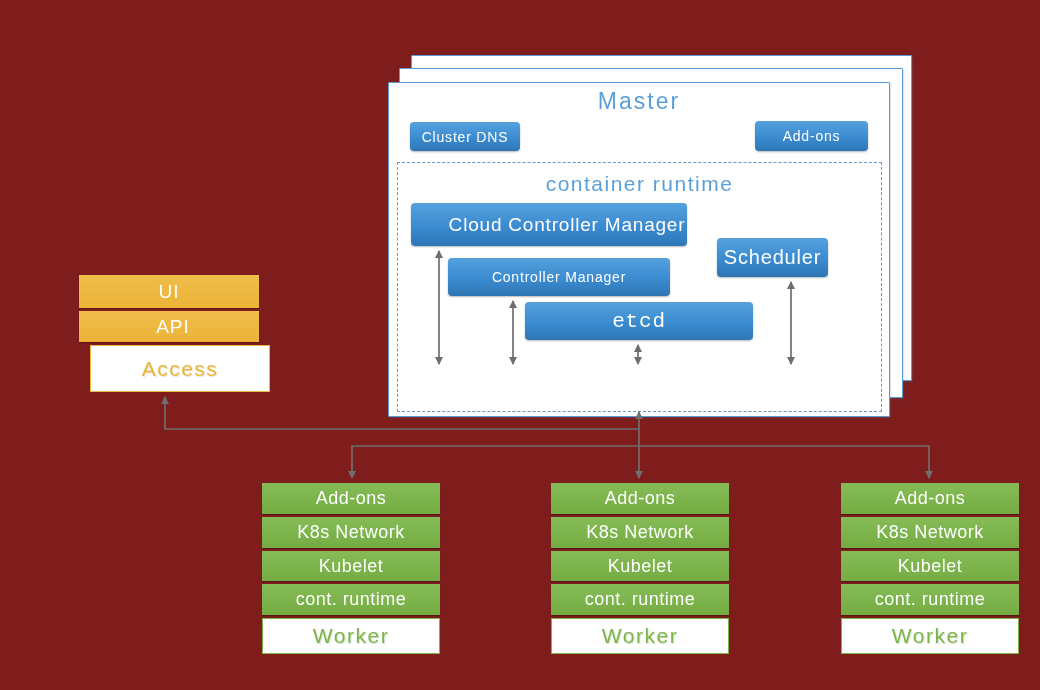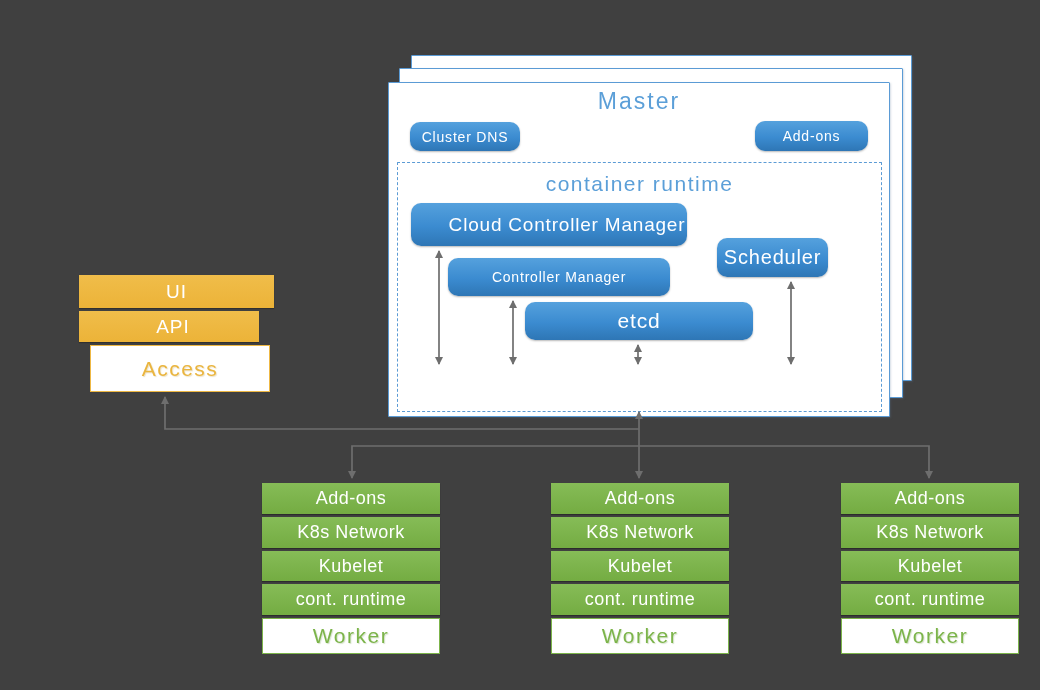--- a/index.html
+++ b/index.html
@@ -1,23 +1,23 @@
 <!DOCTYPE html>
 <html><head>
 <meta charset="utf-8">
 <style>
   html,body{margin:0;padding:0;background:#ffffff;}
   #canvas{
-    position:relative;width:1040px;height:690px;background:#404040;overflow:hidden;
+    position:relative;width:1040px;height:690px;background:#7f1d1d;overflow:hidden;
     font-family:"Liberation Sans", sans-serif;
   }
   .abs{position:absolute;box-sizing:border-box;}
   .blue-box{
     background:linear-gradient(180deg,#55a1dd 0%,#3b8bd0 55%,#2e76b5 100%);
-    color:#ffffff;border-radius:10px;
+    color:#ffffff;border-radius:4px;
     display:flex;align-items:center;justify-content:center;
     box-shadow:0 1px 2px rgba(0,0,0,0.28);
     letter-spacing:0.8px;
     text-align:right;
   }
   .layer-box{
     background:#ffffff;border:1.6px solid #5b9bd5;border-radius:1px;
     box-shadow:1px 1px 2px rgba(90,120,150,0.25);
   }
   .dashed-box{
@@ -69,25 +69,25 @@
 
   <div class="abs blue-box" style="left:411px;top:203px;width:276px;height:43px;font-size:19px;padding-left:36px;">
     <span>Cloud Controller Manager</span>
   </div>
   <div class="abs blue-box" style="left:448px;top:258px;width:222px;height:38px;font-size:14px;">
     <span>Controller Manager</span>
   </div>
   <div class="abs blue-box" style="left:717px;top:238px;width:111px;height:39px;font-size:20px;">
     <span>Scheduler</span>
   </div>
-  <div class="abs blue-box" style="left:525px;top:302px;width:228px;height:38px;font-size:21px;">
+  <div class="abs blue-box" style="left:525px;top:302px;width:228px;height:38px;font-size:21px;font-family:Liberation Mono, monospace;">
     <span>etcd</span>
   </div>
 
-  <div class="abs orange-box" style="left:79px;top:275px;width:195px;height:33px;font-size:19px;">
+  <div class="abs orange-box" style="left:79px;top:275px;width:180px;height:33px;font-size:19px;">
     <span>UI</span>
   </div>
   <div class="abs orange-box" style="left:79px;top:311px;width:180px;height:31px;font-size:19px;padding-left:8px;">
     <span>API</span>
   </div>
   <div class="abs access-box" style="left:79px;top:345px;width:180px;height:47px;font-size:21px;">
     <span>Access</span>
   </div>
 
   <div class="abs green-box" style="left:262px;top:483px;width:178px;height:31px;font-size:18px;">

